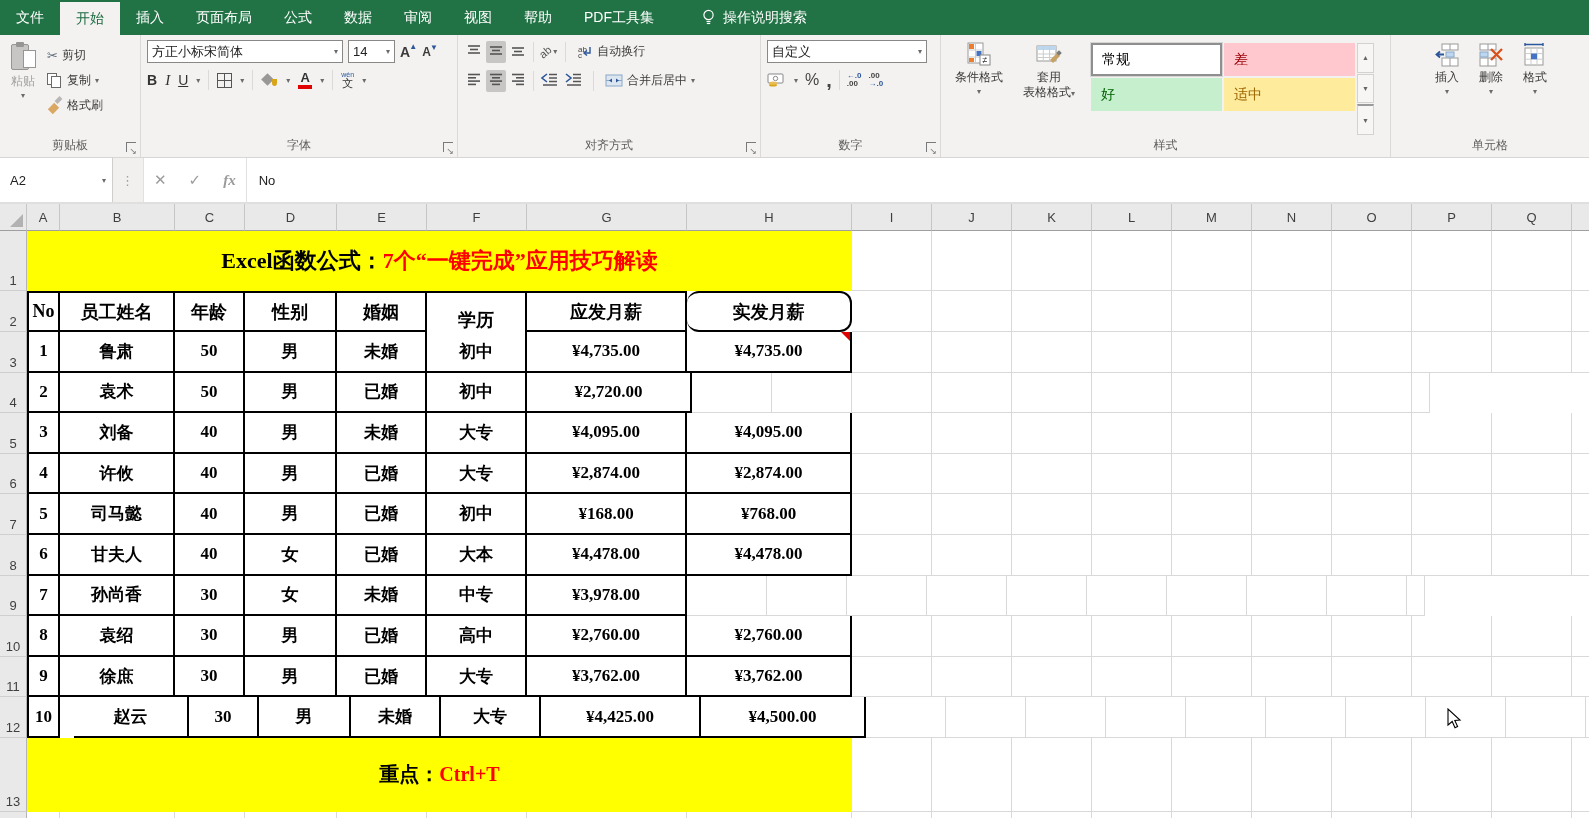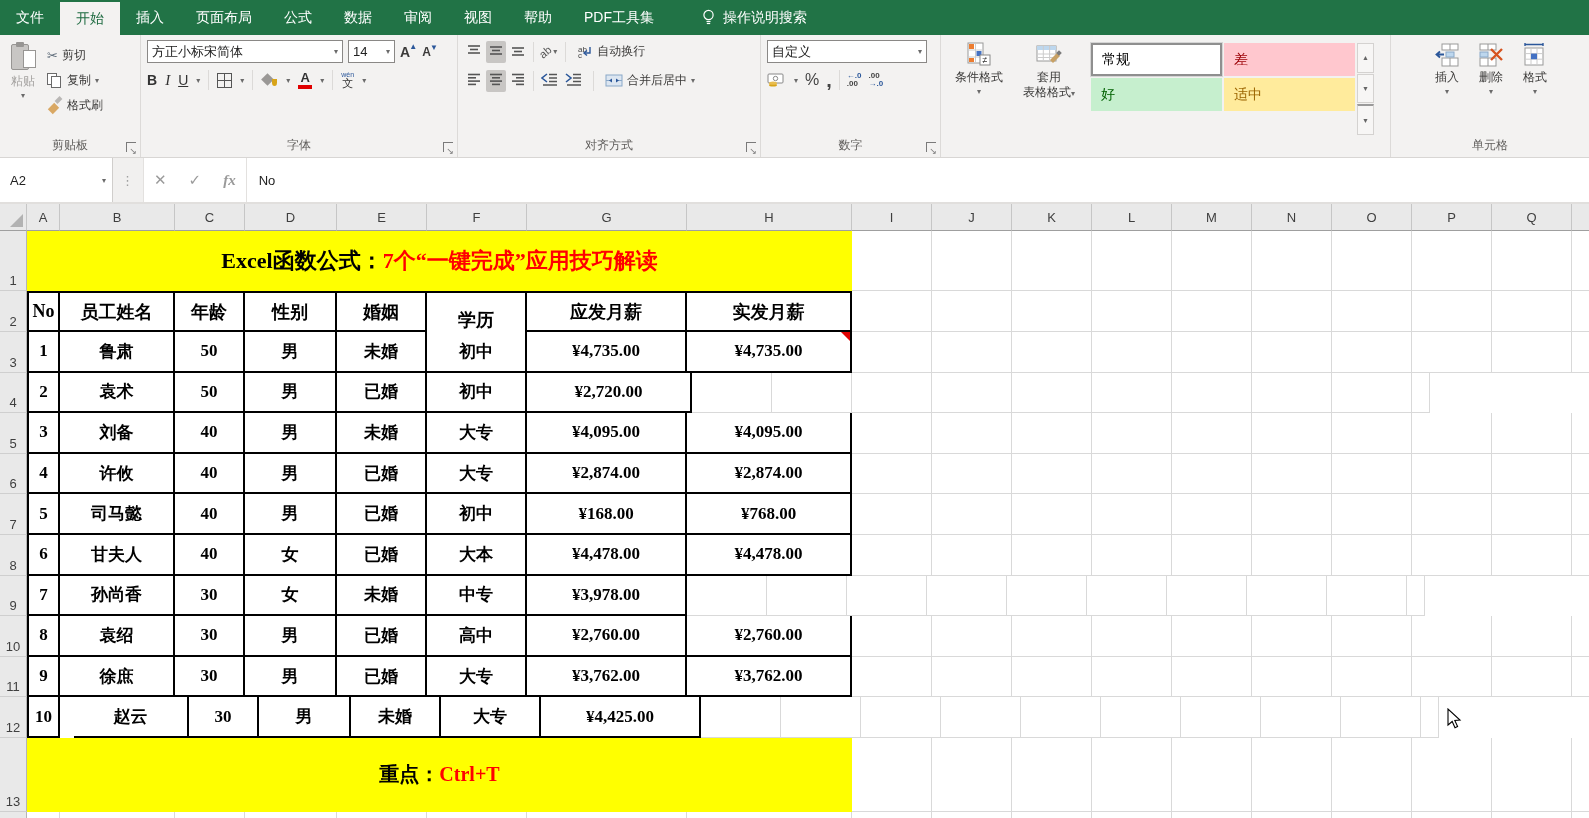--- a/index.html
+++ b/index.html
@@ -363,20 +363,21 @@
         <div class="gcell sel" style="background: rgb(255, 255, 255); color: rgb(0, 0, 0);">常规</div>
         <div class="gcell" style="background: rgb(255, 199, 206); color: rgb(156, 0, 6);">差</div>
         <div class="gcell" style="background: rgb(198, 239, 206); color: rgb(0, 97, 0);">好</div>
         <div class="gcell" style="background: rgb(255, 235, 156); color: rgb(156, 101, 0);">适中</div>
       </div>
       <div id="gscroll">
         <div class="gs">▲</div>
         <div class="gs">▼</div>
         <div class="gs" style="border-top:2px solid #9a9a9a;">▼</div>
       </div>
+      <div class="group-label">样式</div>
     </div>
 
     <div class="group" style="width:199px;display:flex;flex-direction:row;justify-content:center;gap:10px;">
       <div class="bigbtn">
         <svg width="26" height="26">
           <rect x="8" y="2" width="16" height="6" fill="#fff" stroke="#999"></rect>
             <line x1="16" y1="2" x2="16" y2="8" stroke="#999"></line>
           <rect x="8" y="16" width="16" height="8" fill="#fff" stroke="#999"></rect>
             <line x1="16" y1="16" x2="16" y2="24" stroke="#999"></line>
           <rect x="12" y="10" width="8" height="5" fill="#bdd7ee" stroke="#8aa8c8"></rect>
@@ -472,21 +473,21 @@
       </div>
       <div class="srow rowhead" style="height: 41px;">
         <div class="rnum" style="width: 27px; height: 41px;">2</div>
         <div class="tcell cfirst" style="width: 33px; height: 41px;">No</div>
         <div class="tcell" style="width: 115px; height: 41px;">员工姓名</div>
         <div class="tcell" style="width: 70px; height: 41px;">年龄</div>
         <div class="tcell" style="width: 92px; height: 41px;">性别</div>
         <div class="tcell" style="width: 90px; height: 41px;">婚姻</div>
         <div class="tcell" style="width: 100px; height: 58px;">学历</div>
         <div class="tcell" style="width: 160px; height: 41px;">应发月薪</div>
-        <div class="tcell" style="width: 165px; height: 41px;">实发月薪</div>
+        <div class="tcell" style="width: 165px; height: 41px; border-radius: 12px;">实发月薪</div>
         <div class="ecell" style="width: 80px; height: 41px;"></div>
         <div class="ecell" style="width: 80px; height: 41px;"></div>
         <div class="ecell" style="width: 80px; height: 41px;"></div>
         <div class="ecell" style="width: 80px; height: 41px;"></div>
         <div class="ecell" style="width: 80px; height: 41px;"></div>
         <div class="ecell" style="width: 80px; height: 41px;"></div>
         <div class="ecell" style="width: 80px; height: 41px;"></div>
         <div class="ecell" style="width: 80px; height: 41px;"></div>
         <div class="ecell" style="width: 80px; height: 41px;"></div>
         <div class="ecell" style="width: 18px; height: 41px;"></div>
@@ -680,20 +681,21 @@
       </div>
       <div class="srow" style="height: 40.6px;">
         <div class="rnum" style="width: 27px; height: 40.6px;">12</div>
         <div class="tcell cfirst" style="width: 33px; height: 40.6px;">10</div>
         <div class="tcell" style="width: 115px; height: 40.6px; margin-left: 14px;">赵云</div>
         <div class="tcell" style="width: 70px; height: 40.6px;">30</div>
         <div class="tcell" style="width: 92px; height: 40.6px;">男</div>
         <div class="tcell" style="width: 90px; height: 40.6px;">未婚</div>
         <div class="tcell" style="width: 100px; height: 40.6px;">大专</div>
         <div class="tcell" style="width: 160px; height: 40.6px;">¥4,425.00</div>
+        <div class="tcell" style="width: 165px; height: 40.6px;">¥4,500.00</div>
         <div class="ecell" style="width: 80px; height: 40.6px;"></div>
         <div class="ecell" style="width: 80px; height: 40.6px;"></div>
         <div class="ecell" style="width: 80px; height: 40.6px;"></div>
         <div class="ecell" style="width: 80px; height: 40.6px;"></div>
         <div class="ecell" style="width: 80px; height: 40.6px;"></div>
         <div class="ecell" style="width: 80px; height: 40.6px;"></div>
         <div class="ecell" style="width: 80px; height: 40.6px;"></div>
         <div class="ecell" style="width: 80px; height: 40.6px;"></div>
         <div class="ecell" style="width: 80px; height: 40.6px;"></div>
         <div class="ecell" style="width: 18px; height: 40.6px;"></div>

